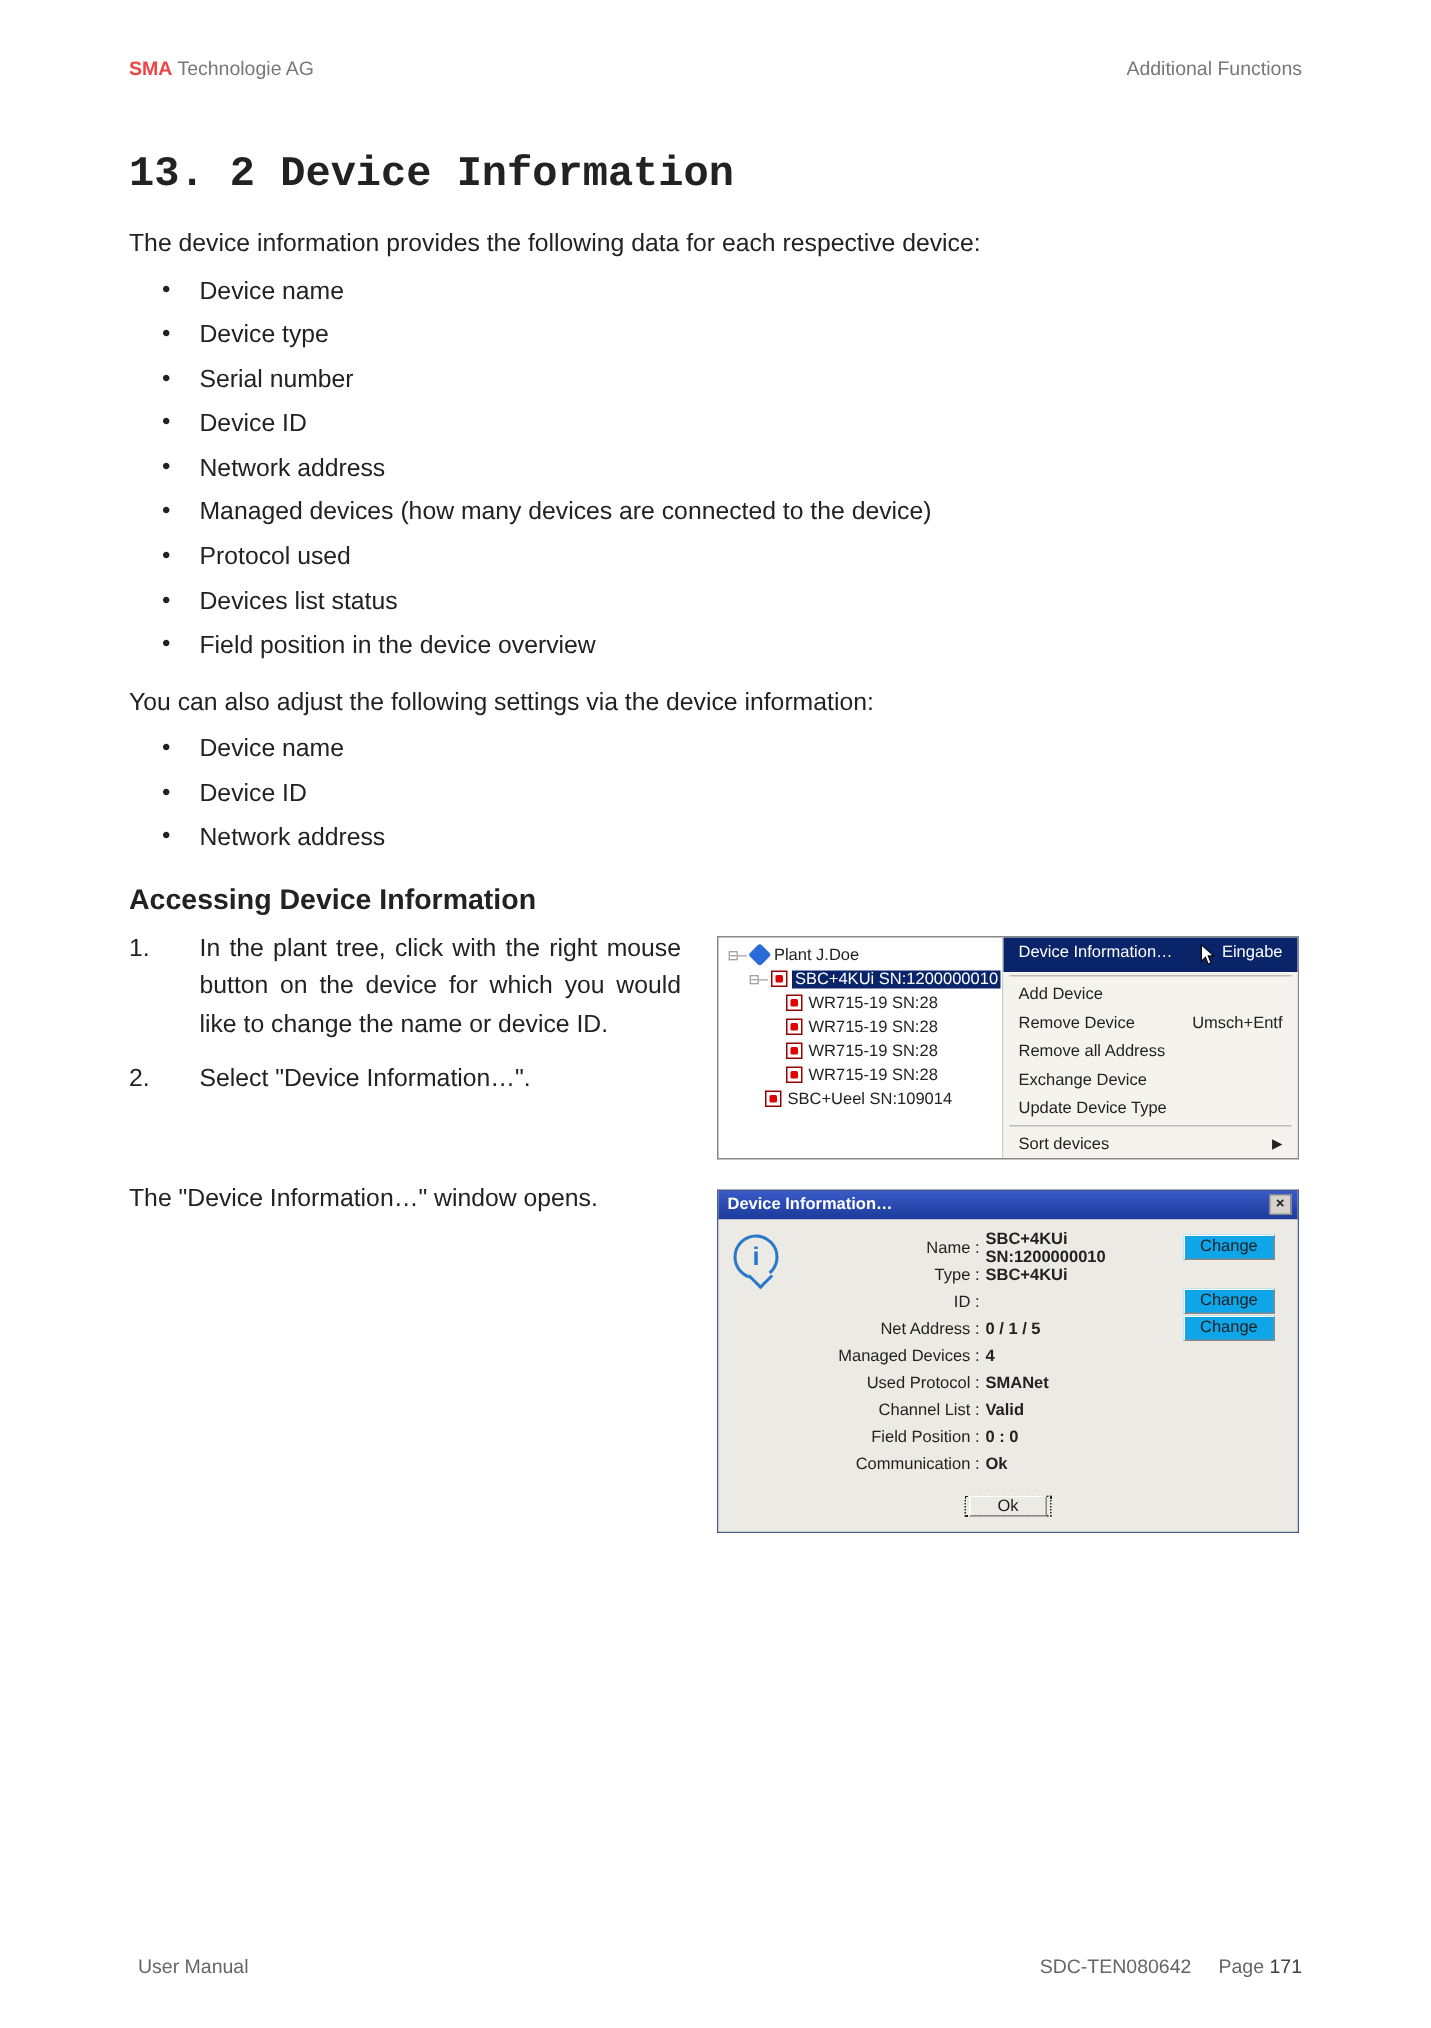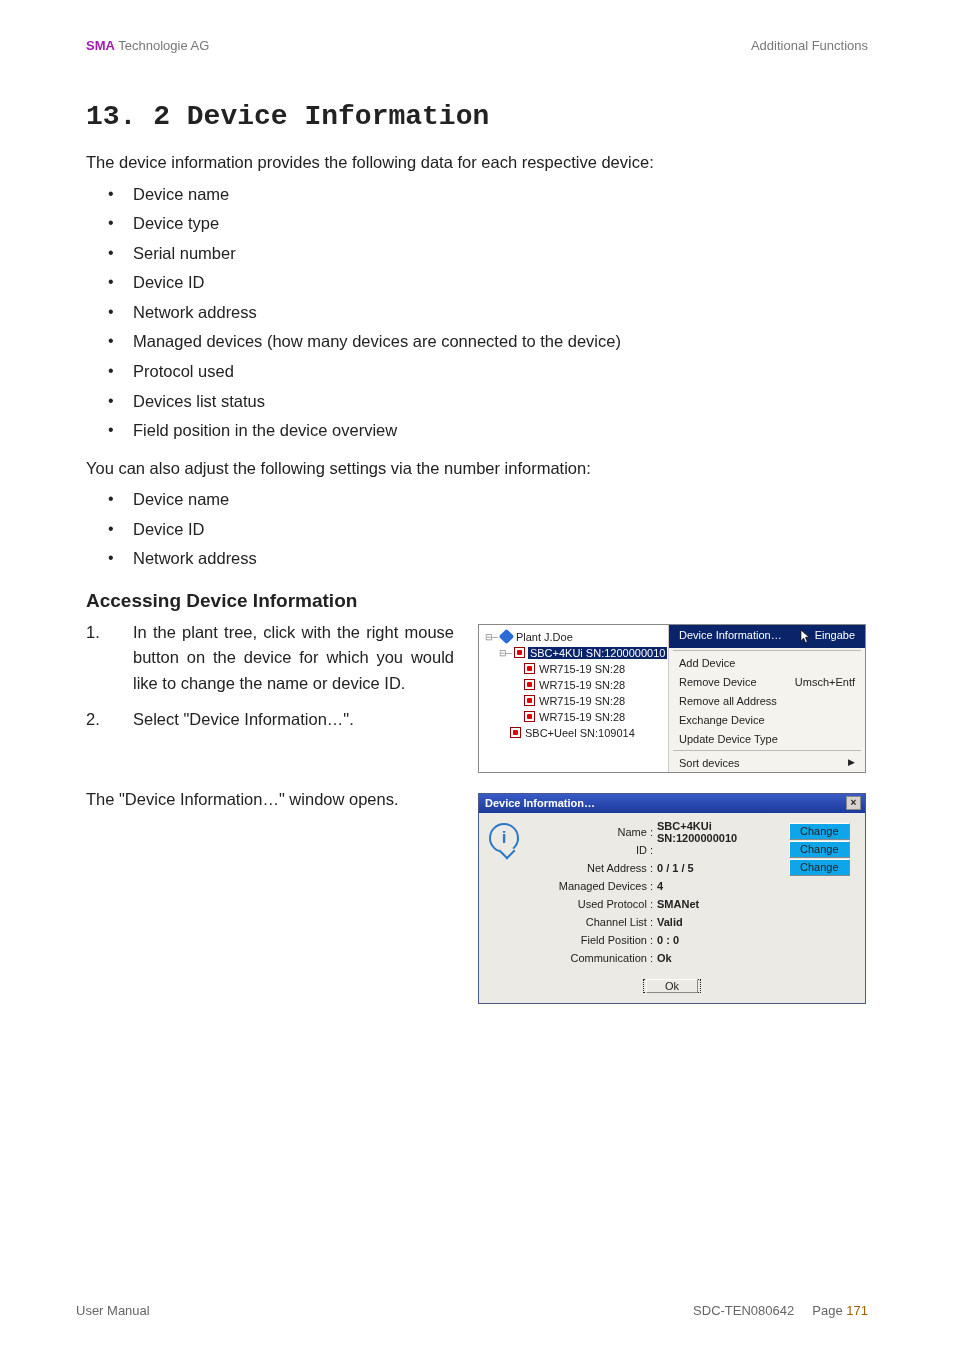--- a/index.html
+++ b/index.html
@@ -13,21 +13,21 @@
     position: relative;
   }
   .hdrrow {
     display: flex;
     justify-content: space-between;
     font-size: 13px;
     color: #777;
     margin-bottom: 48px;
     font-family: "Trebuchet MS", "Segoe UI", sans-serif;
   }
-  .hdrrow .left b { color: #a21caf; font-weight: 700; }
+  .hdrrow .left b { color: #ef4444; font-weight: 700; }
   h1 {
     font-size: 28px;
     font-weight: 700;
     margin-bottom: 18px;
     font-family: Liberation Mono, monospace;
   }
   .bodytext {
     font-size: 16.5px;
     line-height: 1.55;
     font-family: "Trebuchet MS", "Segoe UI", sans-serif;
@@ -159,26 +159,26 @@
     display:flex;align-items:center;justify-content:center;
     color:#2a78c8;font-weight:900;font-size:17px;position:relative;
   }
   .infocircle::after{content:"";position:absolute;bottom:-6px;left:10px;width:10px;height:10px;border-left:2px solid #2a78c8;border-bottom:2px solid #2a78c8;background:#eceae4;transform:rotate(-45deg);}
   .dlgfoot{ text-align:center; padding:8px 0 10px 0; background:#eceae4;}
   .okbtn{
     border:1px dotted #222;padding:0 2px;display:inline-block;
   }
   .okbtn .inner{border:1px solid #888;border-top-color:#fff;border-left-color:#fff;background:#eceae4;padding:0 18px;font-size:11px;}
   .pagefoot{
-    position:absolute;left:76px;right:86px;bottom:34px;
+    position:absolute;left:92px;right:86px;bottom:34px;
     display:flex;justify-content:space-between;
     font-size:13px;color:#666;
     font-family: "Trebuchet MS", "Segoe UI", sans-serif;
   }
-  .pagefoot .pg{color:#a16207;}
+  .pagefoot .pg{color:#404040;}
   .twocol2 {
     display:flex; gap:24px; margin-top:14px;
   }
 </style>
 </head>
 <body>
 
 <div class="hdrrow">
   <span class="left"><b>SMA</b><span> Technologie AG</span></span>
   <span>Additional Functions</span>
@@ -193,21 +193,21 @@
   <li>Device type</li>
   <li>Serial number</li>
   <li>Device ID</li>
   <li>Network address</li>
   <li>Managed devices (how many devices are connected to the device)</li>
   <li>Protocol used</li>
   <li>Devices list status</li>
   <li>Field position in the device overview</li>
 </ul>
 
-<p class="bodytext" style="margin-top:10px">You can also adjust the following settings via the number information:</p>
+<p class="bodytext" style="margin-top:10px">You can also adjust the following settings via the device information:</p>
 
 <ul class="bulleted bodytext">
   <li>Device name</li>
   <li>Device ID</li>
   <li>Network address</li>
 </ul>
 
 <h2>Accessing Device Information</h2>
 
 <div class="twocol">
@@ -319,20 +319,25 @@
       <div class="dlgbody">
         <div style="display:flex;gap:8px;align-items:flex-start">
           <div class="infocircle">i</div>
           <div style="flex:1">
             <div class="dlgrow">
                 <span class="lbl">Name :</span>
                 <span class="val">SBC+4KUi SN:1200000010</span>
                 <span class="btnwrap"><span class="btn3d">Change</span></span>
               </div>
             <div class="dlgrow">
+                <span class="lbl">Type :</span>
+                <span class="val">SBC+4KUi</span>
+                <span class="btnwrap"></span>
+              </div>
+            <div class="dlgrow">
                 <span class="lbl">ID :</span>
                 <span class="valn"></span>
                 <span class="btnwrap"><span class="btn3d">Change</span></span>
               </div>
             <div class="dlgrow">
                 <span class="lbl">Net Address :</span>
                 <span class="val">0 / 1 / 5</span>
                 <span class="btnwrap"><span class="btn3d">Change</span></span>
               </div>
             <div class="dlgrow">

